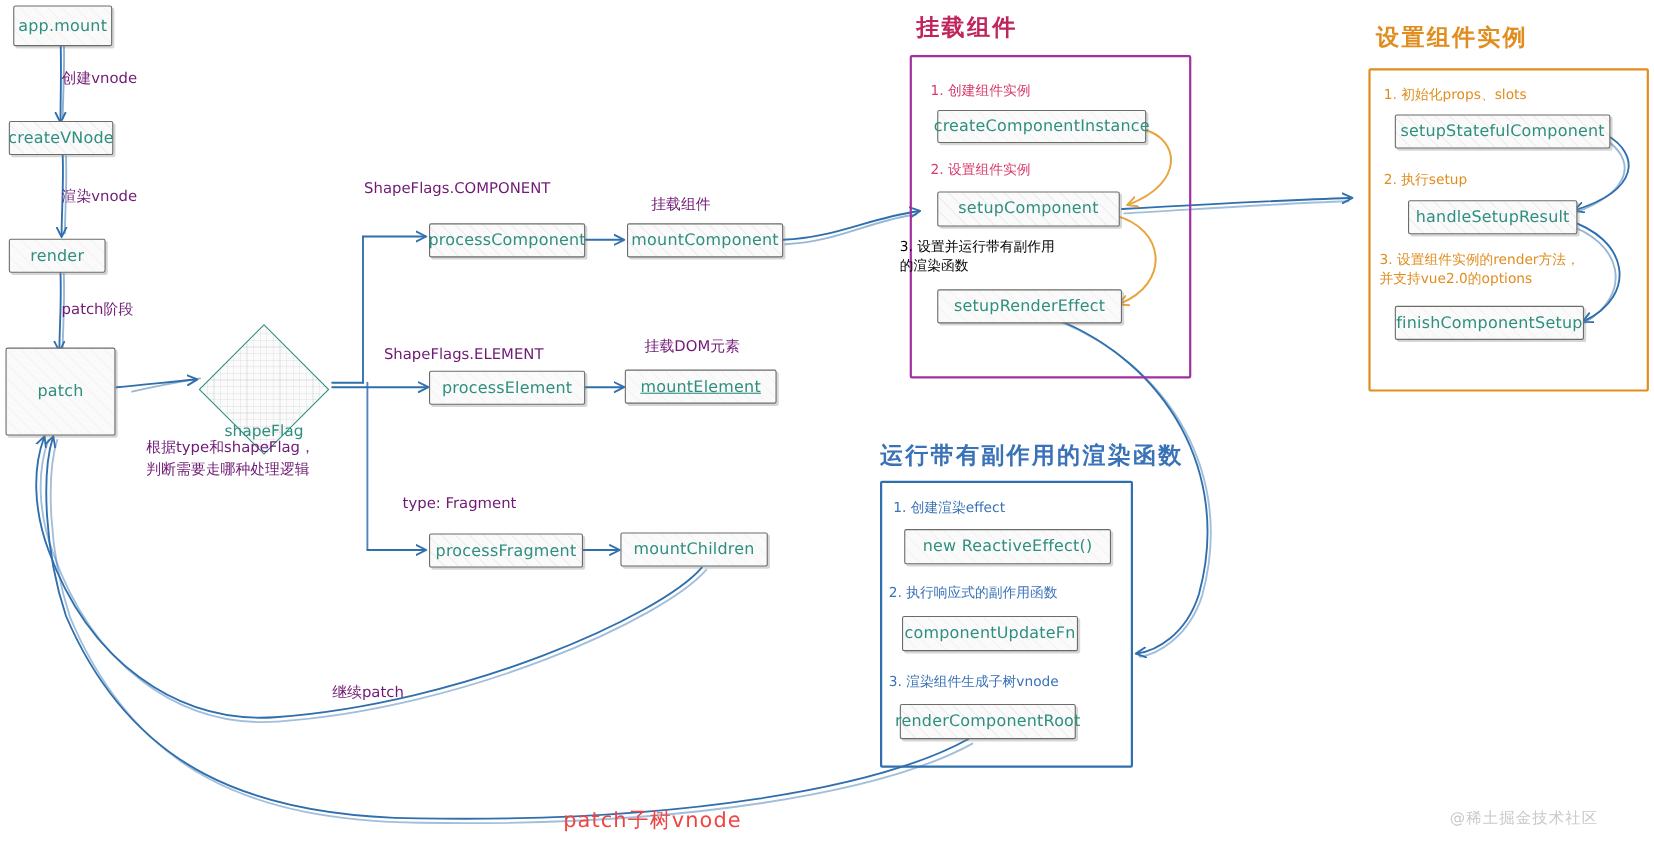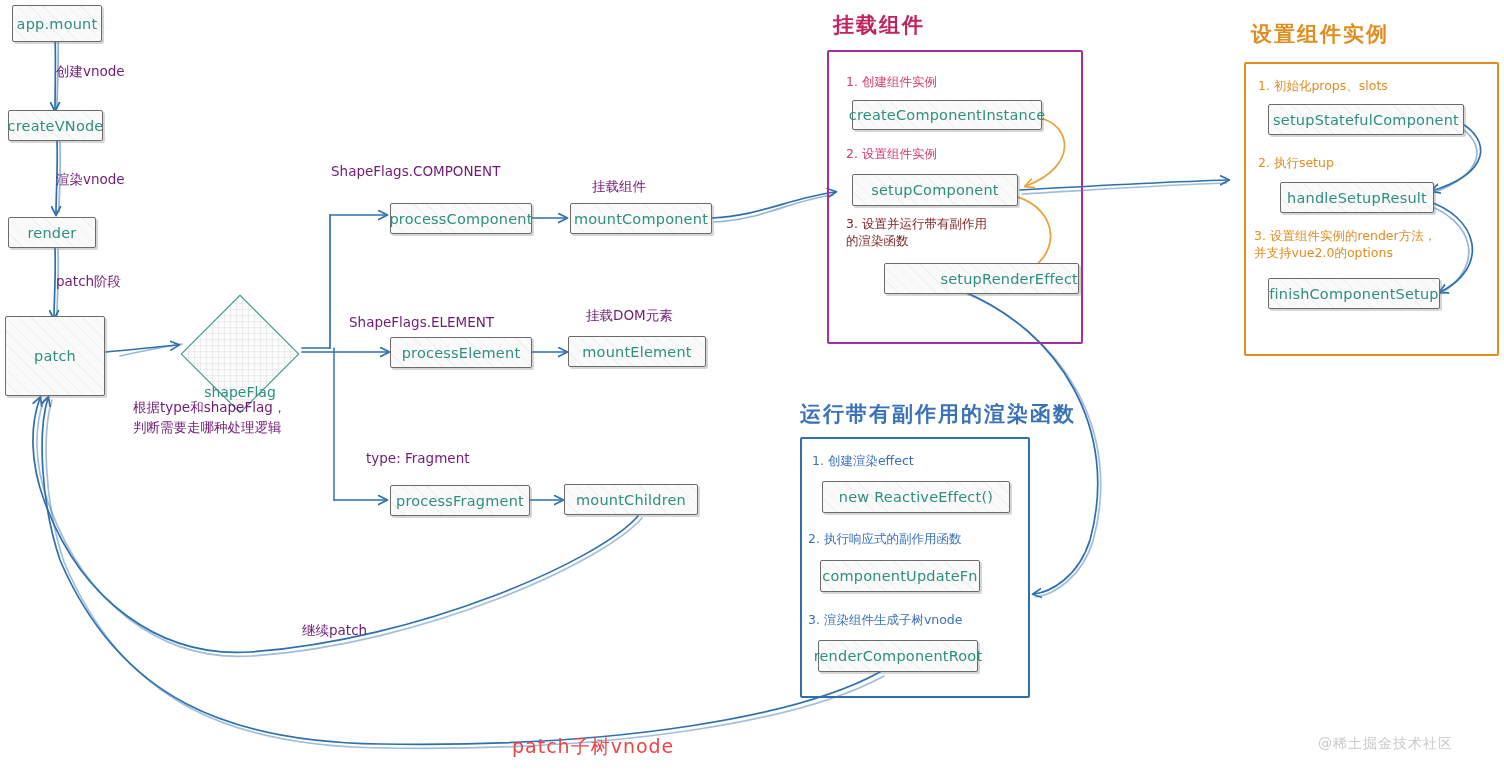--- a/index.html
+++ b/index.html
@@ -217,21 +217,21 @@
   <div class="node" style="left:390px; top:203px; width:142px; height:31px;">
     <span>processComponent</span>
   </div>
   <div class="node" style="left:570px; top:203px; width:142px; height:31px;">
     <span>mountComponent</span>
   </div>
 
   <div class="node" style="left:390px; top:337px; width:142px; height:31px;">
     <span>processElement</span>
   </div>
-  <div class="node" style="left:568px; top:336px; width:138px; height:31px;">
+  <div class="node" style="left:568px; top:336px; width:138px; height:31px;text-decoration:underline;">
     <span>mountElement</span>
   </div>
 
   <div class="node" style="left:390px; top:485px; width:140px; height:31px;">
     <span>processFragment</span>
   </div>
   <div class="node" style="left:564px; top:484px; width:134px; height:31px;align-items:center;">
     <span>mountChildren</span>
   </div>
 
@@ -257,23 +257,23 @@
   <div class="step-label" style="left:846px; top:74px; color:#d83a6a;">1. 创建组件实例</div>
   <div class="node" style="left:852px; top:100px; width:190px; height:30px;">
     <span>createComponentInstance</span>
   </div>
 
   <div class="step-label" style="left:846px; top:146px; color:#d83a6a;">2. 设置组件实例</div>
   <div class="node" style="left:852px; top:174px; width:166px; height:32px;">
     <span>setupComponent</span>
   </div>
 
-  <div class="step-label" style="left:846px; top:216px; color:#7f1d1d;">3. 设置并运行带有副作用
+  <div class="step-label" style="left:818px; top:216px; color:#000000;">3. 设置并运行带有副作用
     的渲染函数</div>
-  <div class="node" style="left:884px; top:263px; width:195px; height:31px;justify-content:flex-end;">
+  <div class="node" style="left:852px; top:263px; width:168px; height:31px;">
     <span>setupRenderEffect</span>
   </div>
 
   <div class="panel-title" style="left:1251px; top:20px; color:#e08d1e;">设置组件实例</div>
   <div class="panel" style="left:1244px; top:62px; width:255px; height:294px; border-color:#e08d1e;"></div>
 
   <div class="step-label" style="left:1258px; top:78px; color:#e08d1e;">1. 初始化props、slots</div>
   <div class="node" style="left:1268px; top:104px; width:196px; height:31px;">
     <span>setupStatefulComponent</span>
   </div>

